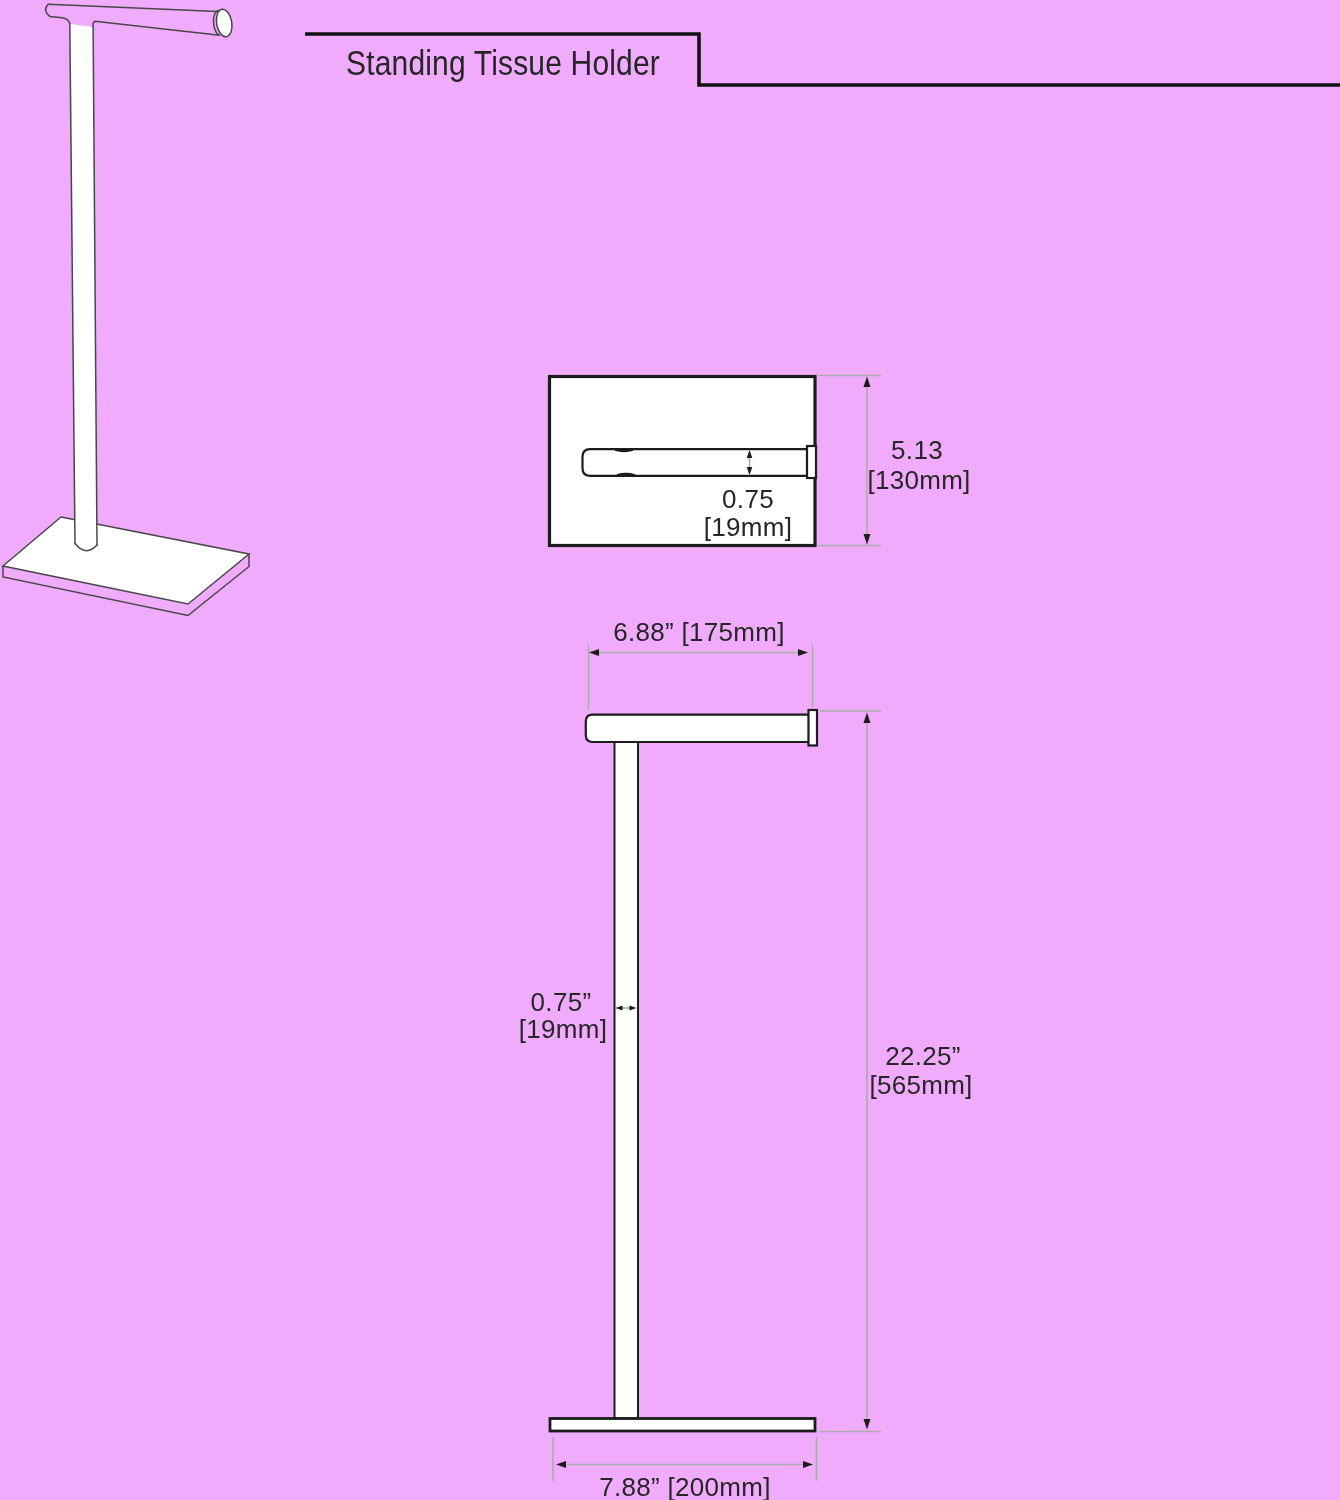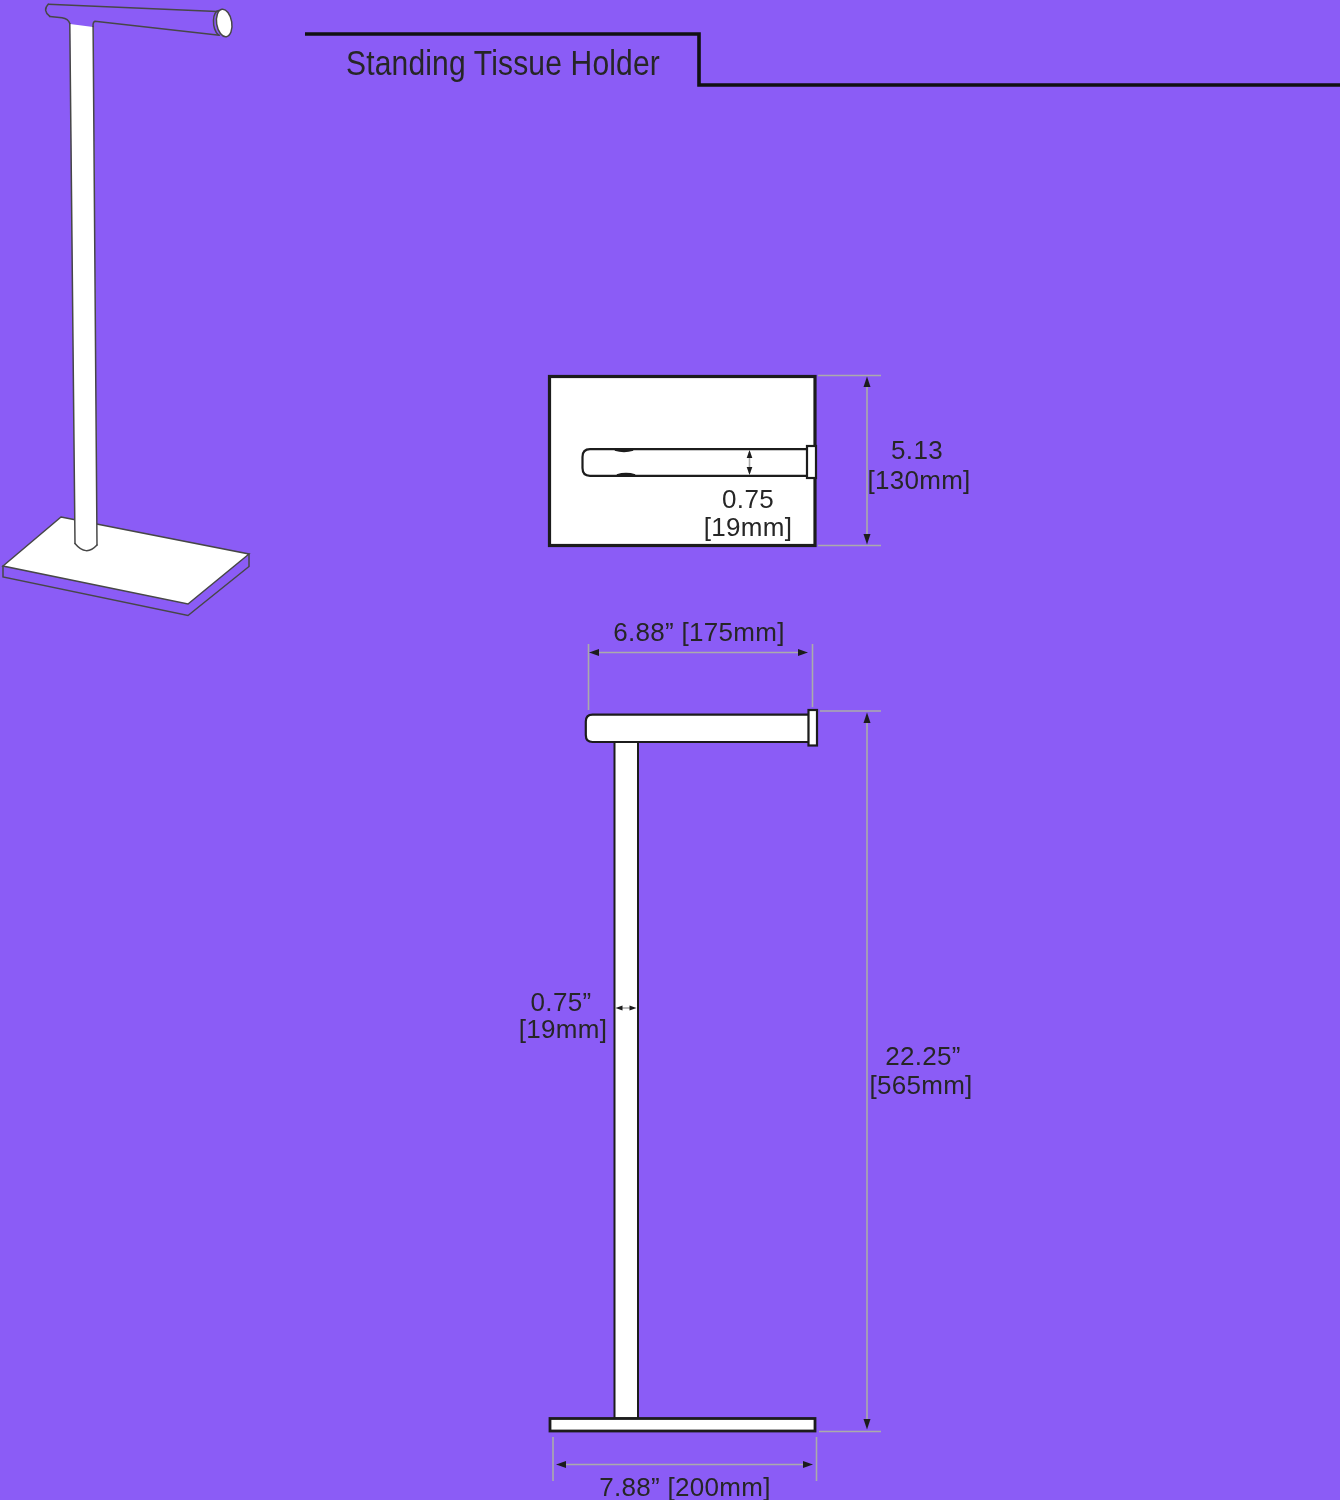--- a/index.html
+++ b/index.html
@@ -1,16 +1,16 @@
 <!DOCTYPE html>
 <html><head>
 <meta charset="utf-8">
 <style>
   html,body{margin:0;padding:0;background:#ffffff;}
-  .canvas{position:relative;width:1340px;height:1500px;background:#8b5cf6;overflow:hidden;text-align:center;}
+  .canvas{position:relative;width:1340px;height:1500px;background:#f0abfc;overflow:hidden;text-align:center;}
   svg{position:absolute;left:0;top:0;display:block;}
   .objfill{stroke:#1c1c1c;fill:#ffffff;}
   .persp{stroke:#474747;stroke-width:1.5;fill:none;stroke-linecap:round;}
   .perspfill{stroke:#474747;stroke-width:1.5;fill:#ffffff;}
   .dim{stroke:#ababab;stroke-width:1.6;fill:none;}
   .ah{fill:#1c1c1c;stroke:none;}
   text{font-family:"Liberation Sans","DejaVu Sans",sans-serif;fill:#262626;}
   .dimtext{font-size:26px;letter-spacing:0.3px;}
   .titletext{font-size:35px;letter-spacing:0.2px;}
   .mid{text-anchor:middle;}

